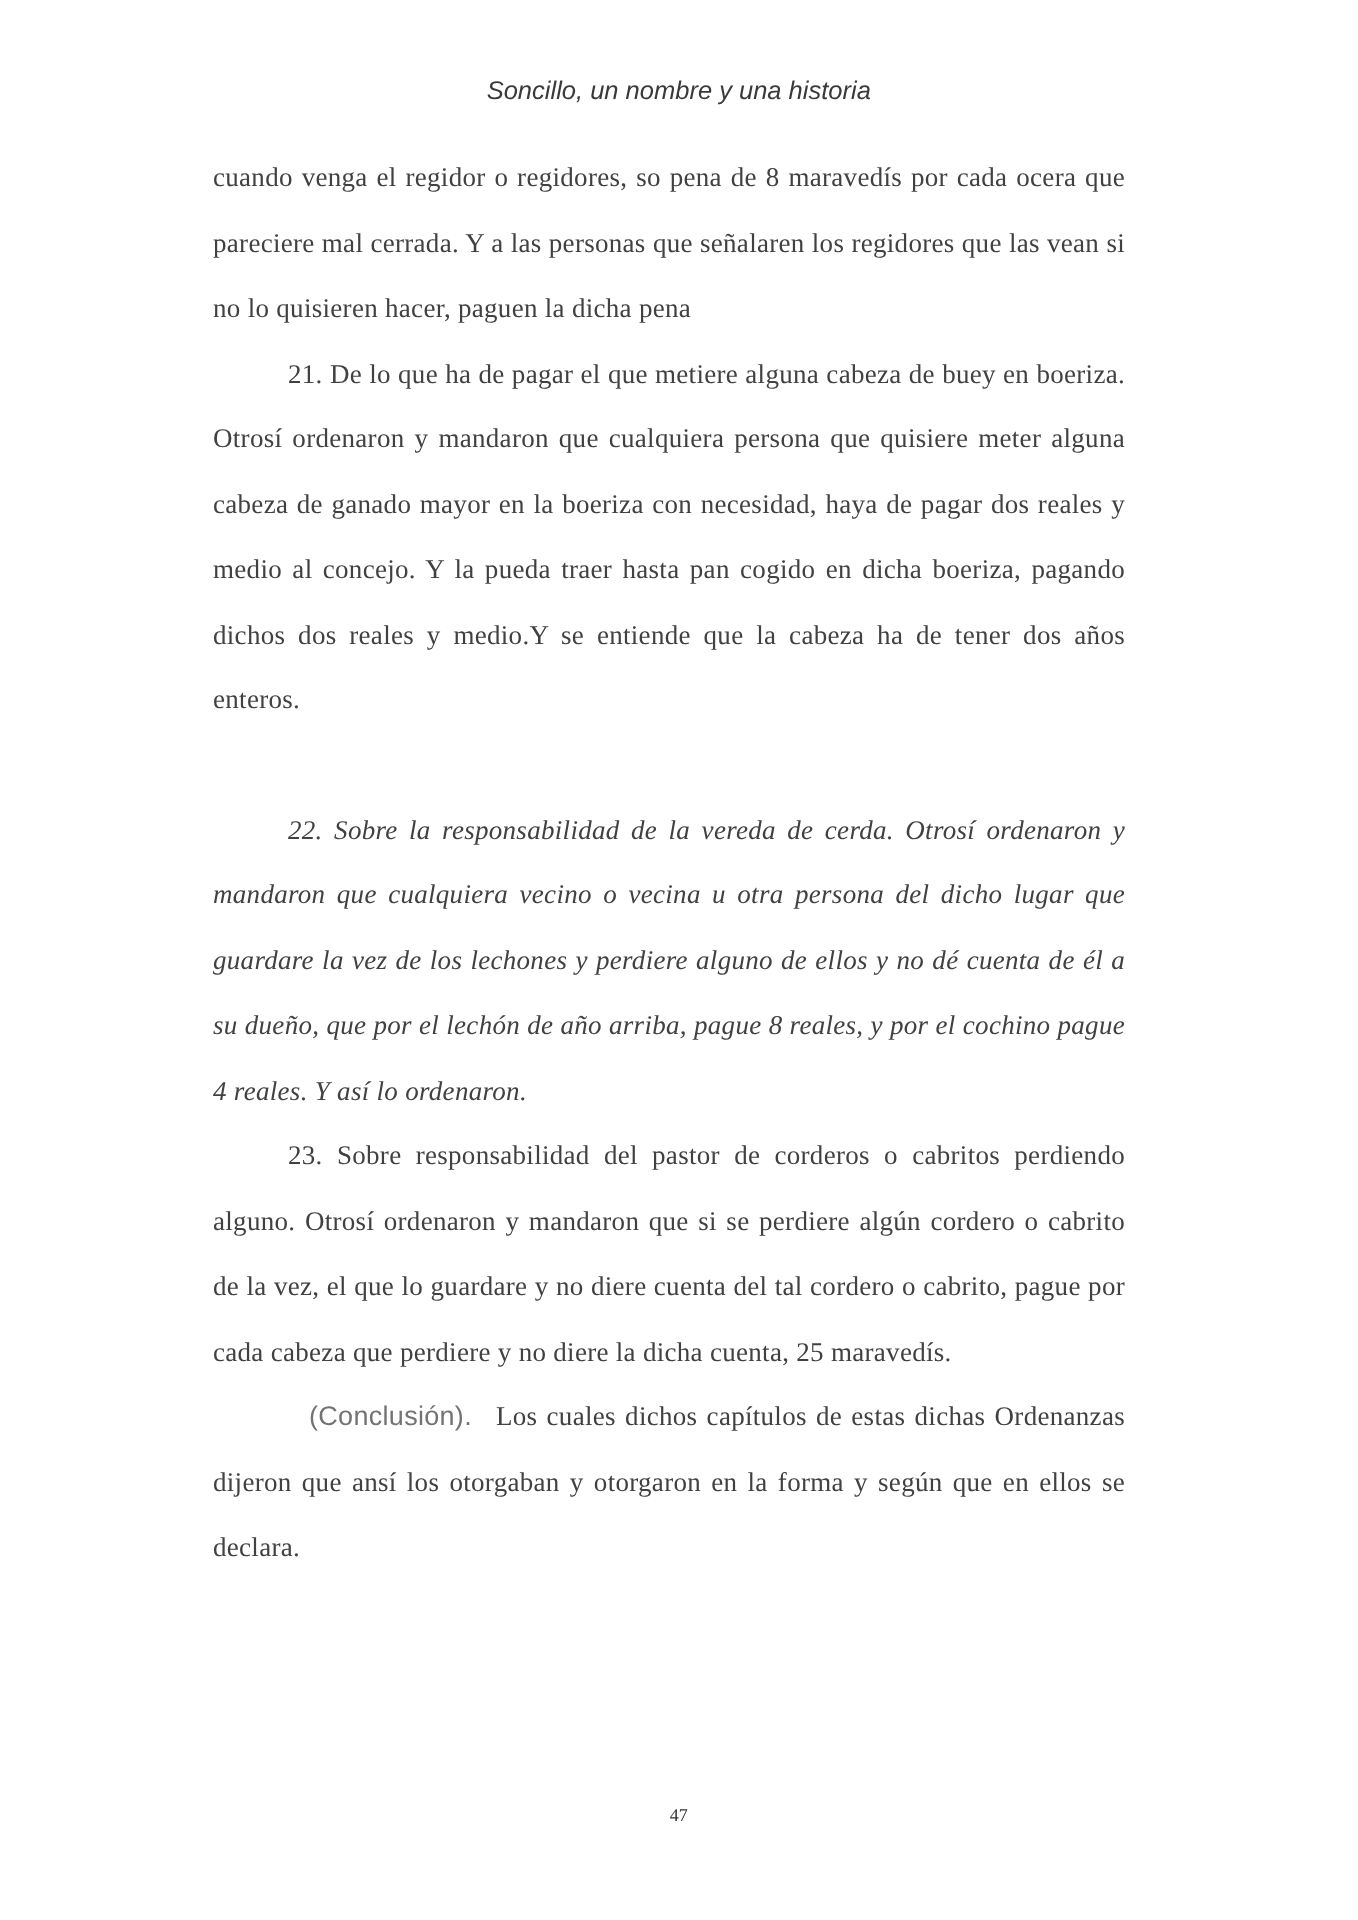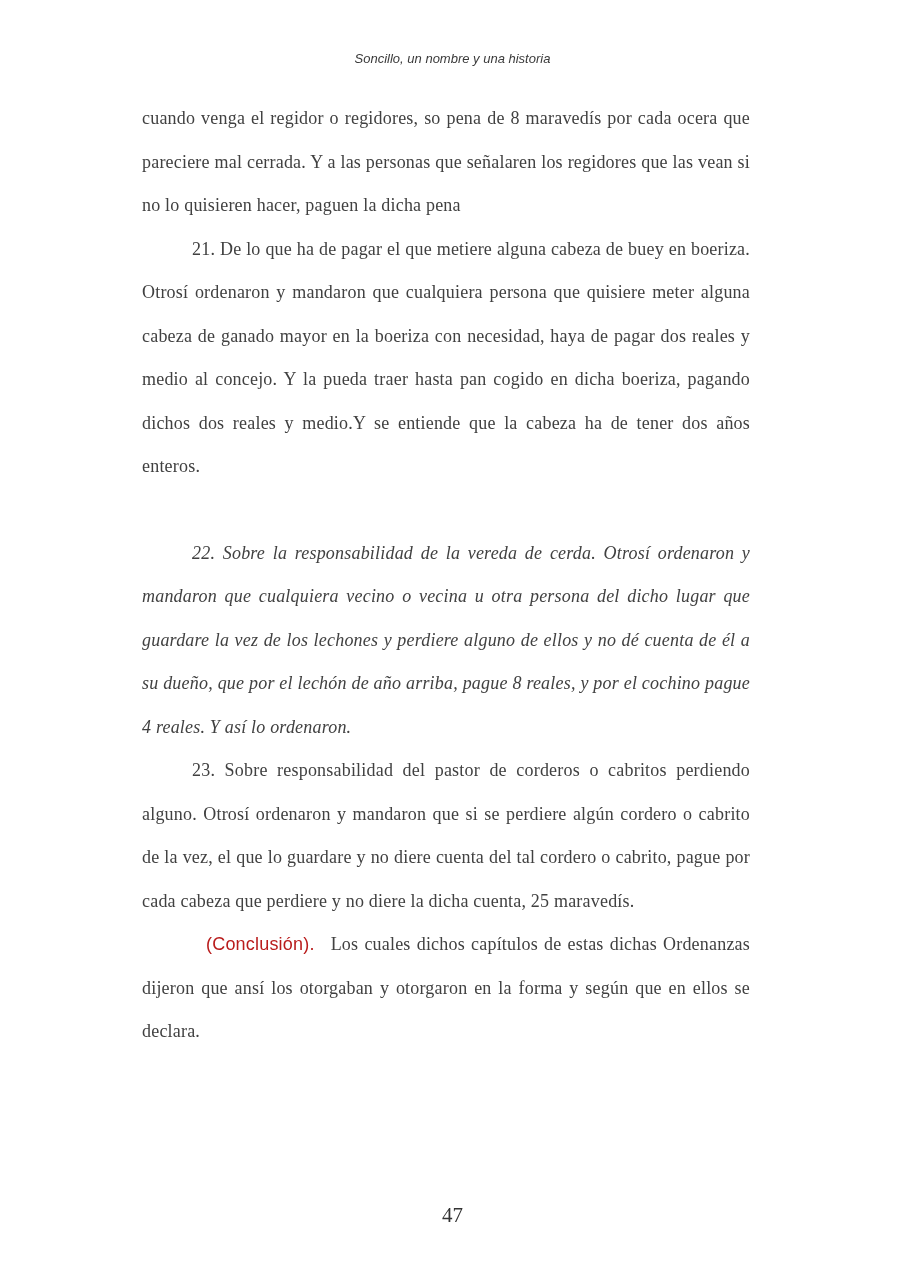--- a/index.html
+++ b/index.html
@@ -13,51 +13,51 @@
     overflow: hidden;
   }
   .running-header {
     position: absolute;
     top: 51px;
     left: 0;
     width: 100%;
     text-align: center;
     font-family: "Liberation Sans", sans-serif;
     font-style: italic;
-    font-size: 13px;
+    font-size: 17px;
     color: #3a3a3a;
   }
   .body-text {
     position: absolute;
     top: 97px;
     left: 142px;
     width: 608px;
     font-size: 18px;
     line-height: 43.5px;
     text-align: justify;
     letter-spacing: 0.2px;
   }
   .para { margin: 0; }
   .indent { text-indent: 50px; }
   .gap-above { margin-top: 43px; font-style: italic; }
   .conclusion { text-indent: 64px; }
   .conclusion-label {
     font-family: "Liberation Sans", sans-serif;
     font-size: 18px;
     margin-right: 16px;
-    color: #b91c1c;
+    color: #737373;
   }
   .closing { text-align-last: justify; }
   .page-number {
     position: absolute;
     top: 1203px;
     left: 0;
     width: 100%;
     text-align: center;
-    font-size: 21px;
+    font-size: 12px;
     color: #333333;
   }
 </style>
 </head>
 <body>
 
 <div class="page">
 
   <div class="running-header">Soncillo, un nombre y una historia</div>
 

